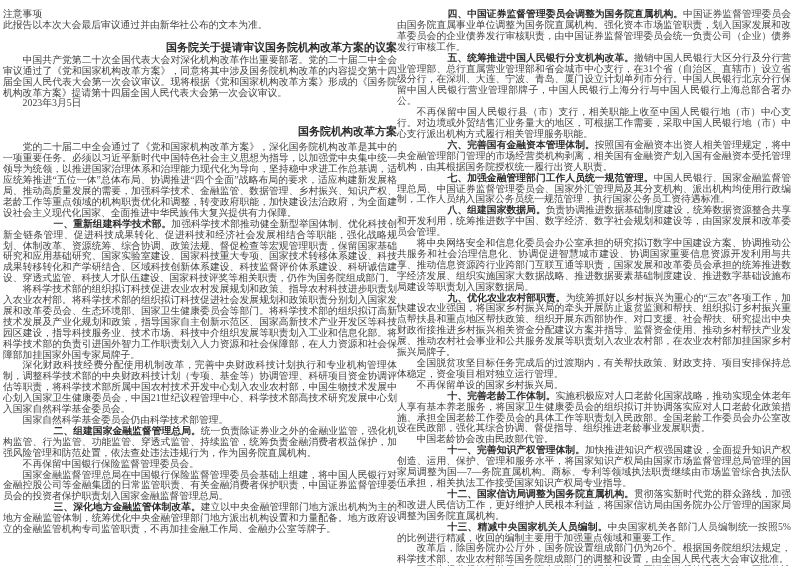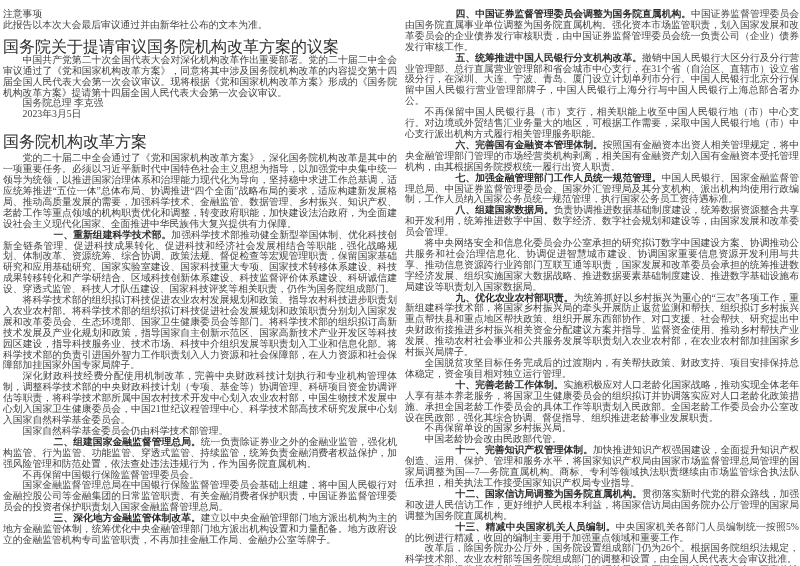--- a/index.html
+++ b/index.html
@@ -8,60 +8,59 @@
     background: #ffffff;
     overflow: hidden;
     font-family: "Liberation Serif", "DejaVu Serif", serif;
     color: #424242;
   }
   .page {
     box-sizing: border-box;
     width: 800px; height: 566px;
     padding: 9px 1px 0 3px;
     display: flex;
-    gap: 8px;
+    gap: 0;
   }
   .col {
     flex: 0 0 394px;
     width: 394px;
     overflow: hidden;
   }
   .para {
     margin: 0;
     font-size: 9.8px;
     line-height: 10.9px;
     text-align: justify;
     word-break: break-all;
     overflow-wrap: anywhere;
   }
   .indent { text-indent: 2em; }
   .lead { font-weight: 700; color: #2d2d2d; padding-left: 31px; }
   .center-title {
-    font-size: 16px;
-    font-weight: 400;
+    font-size: 11px;
+    font-weight: 700;
     color: #2d2d2d;
-    text-align: left;
+    text-align: right;
     line-height: 12px;
   }
   .proposal-title { margin: 10px 0 2px 0; }
   .plan-title { margin: 16px 0 5px 0; }
 </style>
 </head>
 <body>
 
 <div class="page">
 
   <div class="col">
     <p class="para">注意事项</p>
     <p class="para">此报告以本次大会最后审议通过并由新华社公布的文本为准。</p>
 
     <div class="center-title proposal-title">国务院关于提请审议国务院机构改革方案的议案</div>
 
     <p class="para indent">中国共产党第二十次全国代表大会对深化机构改革作出重要部署。党的二十届二中全会审议通过了《党和国家机构改革方案》，同意将其中涉及国务院机构改革的内容提交第十四届全国人民代表大会第一次会议审议。现将根据《党和国家机构改革方案》形成的《国务院机构改革方案》提请第十四届全国人民代表大会第一次会议审议。</p>
-    <p class="para indent">国务院总理 李克强</p>
     <p class="para indent">2023年3月5日</p>
 
     <div class="center-title plan-title">国务院机构改革方案</div>
 
     <p class="para indent">党的二十届二中全会通过了《党和国家机构改革方案》，深化国务院机构改革是其中的一项重要任务。必须以习近平新时代中国特色社会主义思想为指导，以加强党中央集中统一领导为统领，以推进国家治理体系和治理能力现代化为导向，坚持稳中求进工作总基调，适应统筹推进“五位一体”总体布局、协调推进“四个全面”战略布局的要求，适应构建新发展格局、推动高质量发展的需要，加强科学技术、金融监管、数据管理、乡村振兴、知识产权、老龄工作等重点领域的机构职责优化和调整，转变政府职能，加快建设法治政府，为全面建设社会主义现代化国家、全面推进中华民族伟大复兴提供有力保障。</p>
 
     <p class="para indent"><b class="lead">一、重新组建科学技术部。</b><span>加强科学技术部推动健全新型举国体制、优化科技创新全链条管理、促进科技成果转化、促进科技和经济社会发展相结合等职能，强化战略规划、体制改革、资源统筹、综合协调、政策法规、督促检查等宏观管理职责，保留国家基础研究和应用基础研究、国家实验室建设、国家科技重大专项、国家技术转移体系建设、科技成果转移转化和产学研结合、区域科技创新体系建设、科技监督评价体系建设、科研诚信建设、穿透式监管、科技人才队伍建设、国家科技评奖等相关职责，仍作为国务院组成部门。</span></p>
     <p class="para indent"><span>将科学技术部的组织拟订科技促进农业农村发展规划和政策、指导农村科技进步职责划入农业农村部。将科学技术部的组织拟订科技促进社会发展规划和政策职责分别划入国家发展和改革委员会、生态环境部、国家卫生健康委员会等部门。将科学技术部的组织拟订高新技术发展及产业化规划和政策，指导国家自主创新示范区、国家高新技术产业开发区等科技园区建设，指导科技服务业、技术市场、科技中介组织发展等职责划入工业和信息化部。将科学技术部的负责引进国外智力工作职责划入人力资源和社会保障部，在人力资源和社会保障部加挂国家外国专家局牌子。</span></p>
     <p class="para indent"><span>深化财政科技经费分配使用机制改革，完善中央财政科技计划执行和专业机构管理体制，调整科学技术部的中央财政科技计划（专项、基金等）协调管理、科研项目资金协调评估等职责，将科学技术部所属中国农村技术开发中心划入农业农村部，中国生物技术发展中心划入国家卫生健康委员会，中国21世纪议程管理中心、科学技术部高技术研究发展中心划入国家自然科学基金委员会。</span></p>
     <p class="para indent"><span>国家自然科学基金委员会仍由科学技术部管理。</span></p>
@@ -72,24 +71,24 @@
   </div>
 
   <div class="col">
     <p class="para indent"><b class="lead">四、中国证券监督管理委员会调整为国务院直属机构。</b><span>中国证券监督管理委员会由国务院直属事业单位调整为国务院直属机构。强化资本市场监管职责，划入国家发展和改革委员会的企业债券发行审核职责，由中国证券监督管理委员会统一负责公司（企业）债券发行审核工作。</span></p>
     <p class="para indent"><b class="lead">五、统筹推进中国人民银行分支机构改革。</b><span>撤销中国人民银行大区分行及分行营业管理部、总行直属营业管理部和省会城市中心支行，在31个省（自治区、直辖市）设立省级分行，在深圳、大连、宁波、青岛、厦门设立计划单列市分行。中国人民银行北京分行保留中国人民银行营业管理部牌子，中国人民银行上海分行与中国人民银行上海总部合署办公。</span></p>
     <p class="para indent"><span>不再保留中国人民银行县（市）支行，相关职能上收至中国人民银行地（市）中心支行。对边境或外贸结售汇业务量大的地区，可根据工作需要，采取中国人民银行地（市）中心支行派出机构方式履行相关管理服务职能。</span></p>
     <p class="para indent"><b class="lead">六、完善国有金融资本管理体制。</b><span>按照国有金融资本出资人相关管理规定，将中央金融管理部门管理的市场经营类机构剥离，相关国有金融资产划入国有金融资本受托管理机构，由其根据国务院授权统一履行出资人职责。</span></p>
     <p class="para indent"><b class="lead">七、加强金融管理部门工作人员统一规范管理。</b><span>中国人民银行、国家金融监督管理总局、中国证券监督管理委员会、国家外汇管理局及其分支机构、派出机构均使用行政编制，工作人员纳入国家公务员统一规范管理，执行国家公务员工资待遇标准。</span></p>
     <p class="para indent"><b class="lead">八、组建国家数据局。</b><span>负责协调推进数据基础制度建设，统筹数据资源整合共享和开发利用，统筹推进数字中国、数字经济、数字社会规划和建设等，由国家发展和改革委员会管理。</span></p>
     <p class="para indent"><span>将中央网络安全和信息化委员会办公室承担的研究拟订数字中国建设方案、协调推动公共服务和社会治理信息化、协调促进智慧城市建设、协调国家重要信息资源开发利用与共享、推动信息资源跨行业跨部门互联互通等职责，国家发展和改革委员会承担的统筹推进数字经济发展、组织实施国家大数据战略、推进数据要素基础制度建设、推进数字基础设施布局建设等职责划入国家数据局。</span></p>
-    <p class="para indent"><b class="lead">九、优化农业农村部职责。</b><span>为统筹抓好以乡村振兴为重心的“三农”各项工作，重新组建科学技术部，将国家乡村振兴局的牵头开展防止返贫监测和帮扶、组织拟订乡村振兴重点帮扶县和重点地区帮扶政策、组织开展东西部协作、对口支援、社会帮扶、研究提出中央财政衔接推进乡村振兴相关资金分配建议方案并指导、监督资金使用、推动乡村帮扶产业发展、推动农村社会事业和公共服务发展等职责划入农业农村部，在农业农村部加挂国家乡村振兴局牌子。</span></p>
+    <p class="para indent"><b class="lead">九、优化农业农村部职责。</b><span>为统筹抓好以乡村振兴为重心的“三农”各项工作，加快建设农业强国，将国家乡村振兴局的牵头开展防止返贫监测和帮扶、组织拟订乡村振兴重点帮扶县和重点地区帮扶政策、组织开展东西部协作、对口支援、社会帮扶、研究提出中央财政衔接推进乡村振兴相关资金分配建议方案并指导、监督资金使用、推动乡村帮扶产业发展、推动农村社会事业和公共服务发展等职责划入农业农村部，在农业农村部加挂国家乡村振兴局牌子。</span></p>
     <p class="para indent"><span>全国脱贫攻坚目标任务完成后的过渡期内，有关帮扶政策、财政支持、项目安排保持总体稳定，资金项目相对独立运行管理。</span></p>
+    <p class="para indent"><span>不再保留单设的国家乡村振兴局。</span></p>
     <p class="para indent"><b class="lead">十、完善老龄工作体制。</b><span>实施积极应对人口老龄化国家战略，推动实现全体老年人享有基本养老服务，将国家卫生健康委员会的组织拟订并协调落实应对人口老龄化政策措施、承担全国老龄工作委员会的具体工作等职责划入民政部。全国老龄工作委员会办公室改设在民政部，强化其综合协调、督促指导、组织推进老龄事业发展职责。</span></p>
-    <p class="para indent"><span>不再保留单设的国家乡村振兴局。</span></p>
     <p class="para indent"><span>中国老龄协会改由民政部代管。</span></p>
     <p class="para indent"><b class="lead">十一、完善知识产权管理体制。</b><span>加快推进知识产权强国建设，全面提升知识产权创造、运用、保护、管理和服务水平，将国家知识产权局由国家市场监督管理总局管理的国家局调整为国—7—务院直属机构。商标、专利等领域执法职责继续由市场监管综合执法队伍承担，相关执法工作接受国家知识产权局专业指导。</span></p>
     <p class="para indent"><b class="lead">十二、国家信访局调整为国务院直属机构。</b><span>贯彻落实新时代党的群众路线，加强和改进人民信访工作，更好维护人民根本利益，将国家信访局由国务院办公厅管理的国家局调整为国务院直属机构。</span></p>
     <p class="para indent"><b class="lead">十三、精减中央国家机关人员编制。</b><span>中央国家机关各部门人员编制统一按照5%的比例进行精减，收回的编制主要用于加强重点领域和重要工作。</span></p>
     <p class="para indent"><span>改革后，除国务院办公厅外，国务院设置组成部门仍为26个。根据国务院组织法规定，科学技术部、农业农村部等国务院组成部门的调整和设置，由全国人民代表大会审议批准。</span></p>
     <p class="para indent"><span>国家市场监督管理总局、国家金融监督管理总局、中国证券监督管理委员会、国家信访局、国家知识产权局、国家数据局、国家乡村振兴局等国务院组成部门以外的国务院所属机构的调整和设置，将由新组成的国务院审查批准。</span></p>
   </div>
 
 </div>
 

